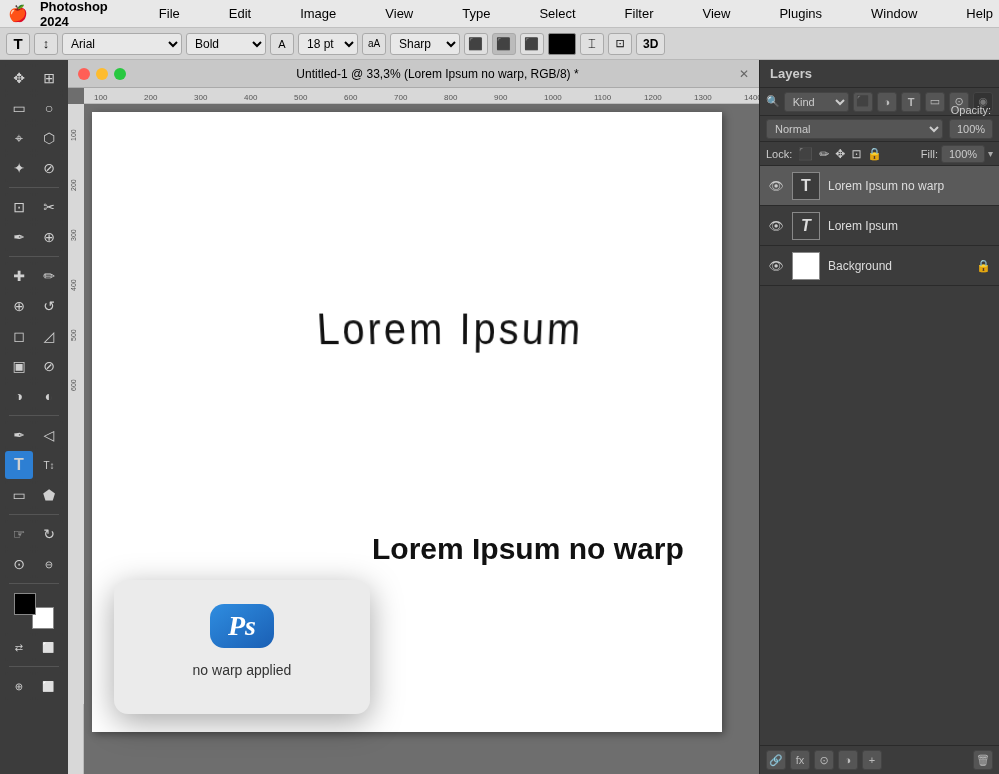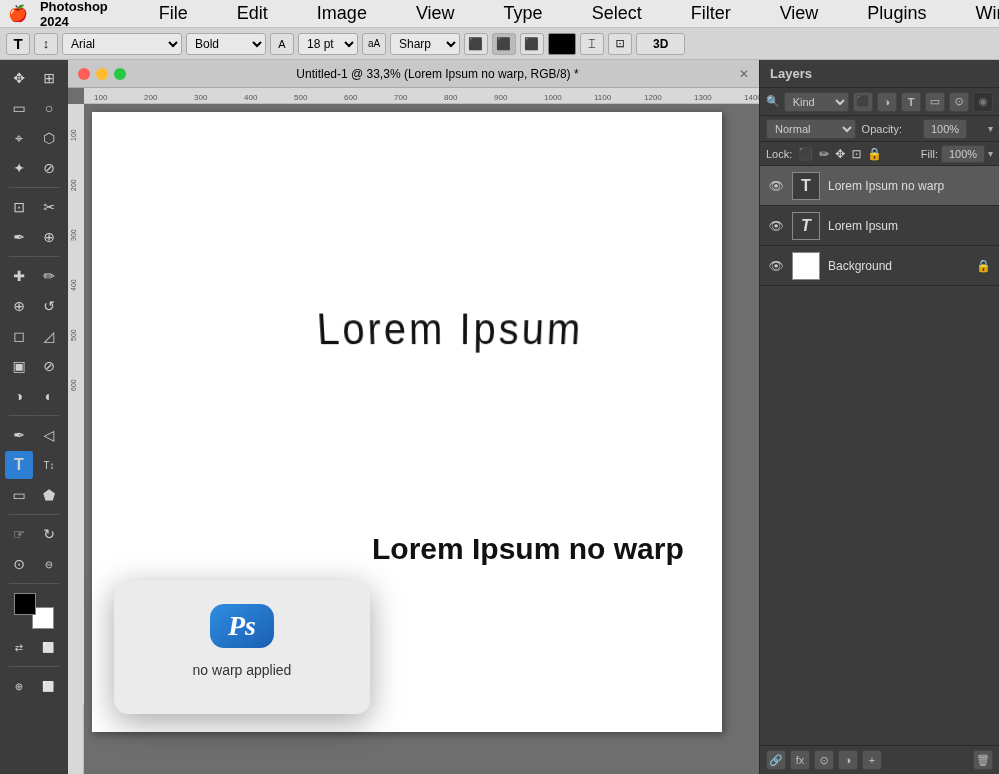--- a/index.html
+++ b/index.html
@@ -4,31 +4,31 @@
   <style>
     * { margin: 0; padding: 0; box-sizing: border-box; }
     body { width: 999px; height: 774px; background: #b0b0b0; font-family: -apple-system, 'Helvetica Neue', Arial, sans-serif; overflow: hidden; position: relative; }
 
     
     #menubar {
       width: 100%; height: 28px; background: #e8e8e8;
       display: flex; align-items: center; padding: 0 8px;
       border-bottom: 1px solid #c0c0c0; font-size: 13px;
     }
-    #menubar .menu-item { margin-right: 14px; font-size: 18px; cursor: default; margin-left: 35px; }
+    #menubar .menu-item { margin-right: 14px; font-size: 13px; cursor: default; margin-left: 35px; }
 
     
     #optionsbar {
       width: 100%; height: 32px; background: #d4d4d4;
       display: flex; align-items: center; padding: 0 6px; gap: 4px;
       border-bottom: 1px solid #b8b8b8;
     }
     .opt-btn {
       background: none; border: 1px solid #aaa; border-radius: 3px;
-      padding: 2px 16px; font-size: 12px; cursor: pointer; background: #e0e0e0;
+      padding: 2px 6px; font-size: 12px; cursor: pointer; background: #e0e0e0;
       height: 22px; display: flex; align-items: center;
     }
     .opt-select {
       border: 1px solid #aaa; border-radius: 3px; font-size: 12px;
       background: #e8e8e8; height: 22px; padding: 0 4px;
     }
     .opt-icon-btn {
       background: #e0e0e0; border: 1px solid #aaa; border-radius: 3px;
       width: 24px; height: 22px; display: flex; align-items: center; justify-content: center;
       cursor: pointer; font-size: 12px;
@@ -151,22 +151,22 @@
     }
     #layers-blending {
       height: 26px; background: #3c3c3c; display: flex; align-items: center;
       padding: 0 6px; gap: 6px; border-bottom: 1px solid #2a2a2a;
     }
     .blend-select {
       background: #555; border: 1px solid #444; border-radius: 3px;
       color: #ccc; font-size: 11px; height: 20px; flex: 1; padding: 0 4px;
     }
     .opacity-control {
-      display: flex; align-items: center; gap: 21px;
-      font-size: 11px; color: #ccc;
+      display: flex; align-items: center; gap: 3px;
+      font-size: 11px; color: #ccc; flex-direction: column;
     }
     .opacity-input {
       background: #555; border: 1px solid #444; border-radius: 3px;
       color: #ccc; font-size: 11px; height: 20px; width: 44px;
       text-align: center; padding: 0 2px;
     }
     #layers-lock {
       height: 24px; background: #3c3c3c; display: flex; align-items: center;
       padding: 0 6px; gap: 6px; border-bottom: 1px solid #2a2a2a;
       font-size: 11px; color: #ccc;

